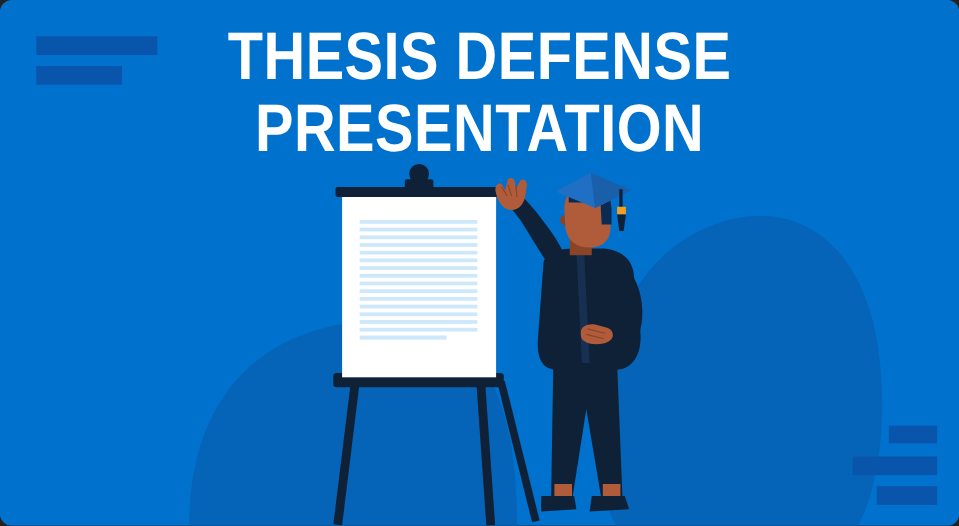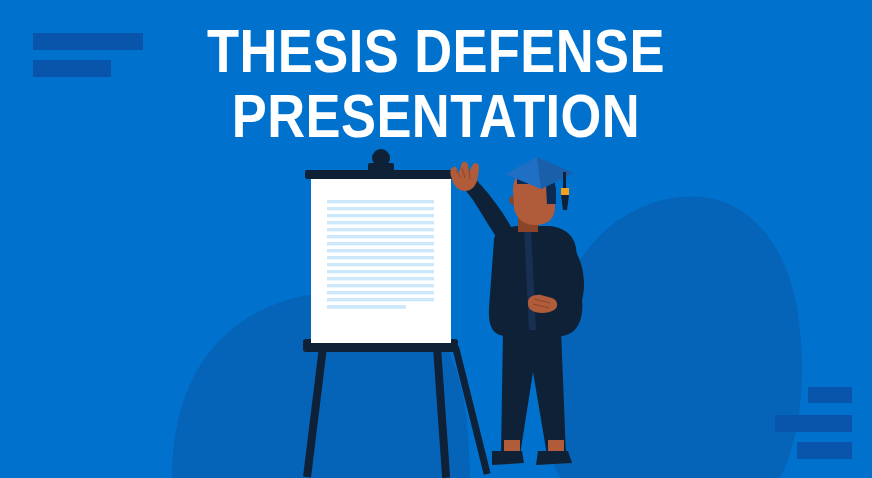--- a/index.html
+++ b/index.html
@@ -10,20 +10,21 @@
   }
   body {
     font-family: "Liberation Sans", sans-serif;
   }
   #slide {
     position: relative;
     width: 872px;
     height: 478px;
     overflow: hidden;
     background: #0c4a6e;
+    border-radius: 11px;
   }
   .bg-layer {
     position: absolute;
     inset: 0;
     width: 100%;
     height: 100%;
   }
   
   .deco-bar {
     position: absolute;

